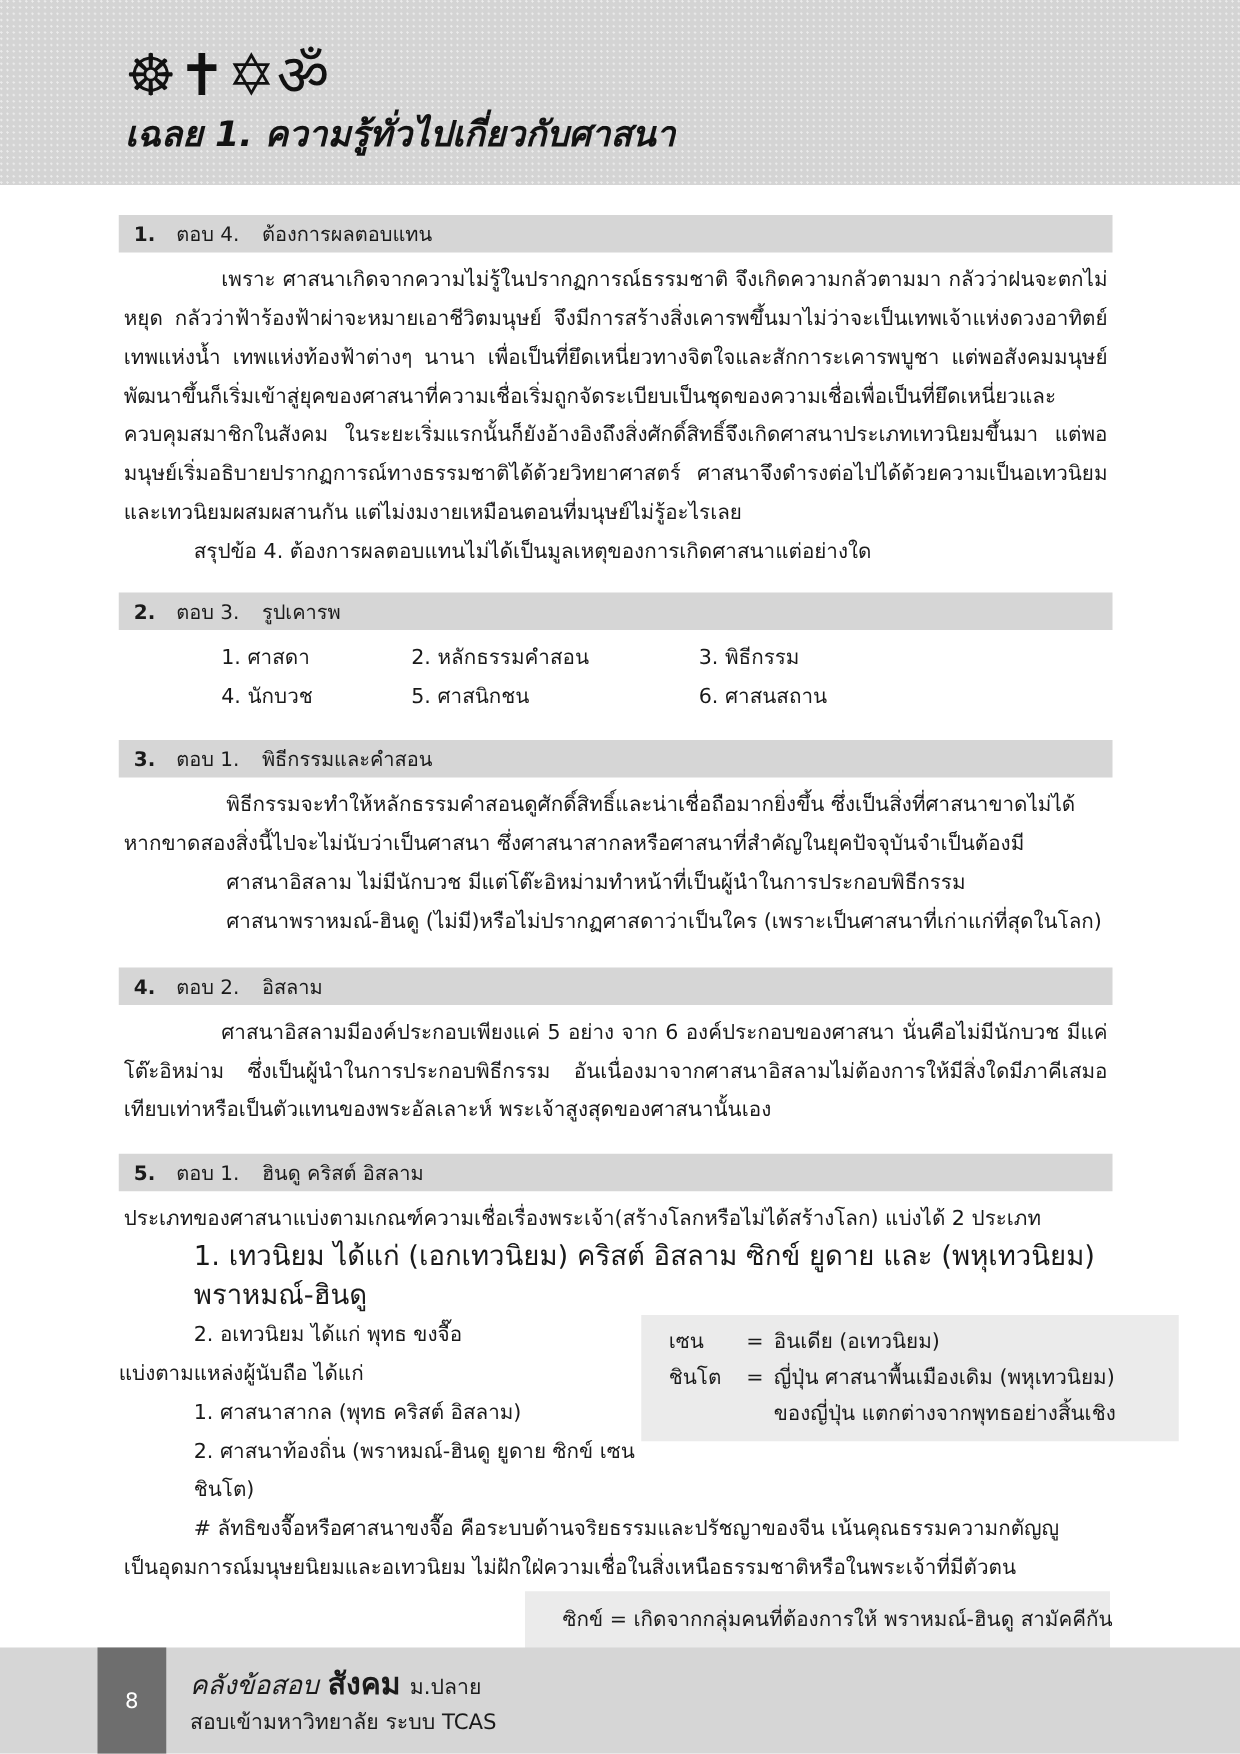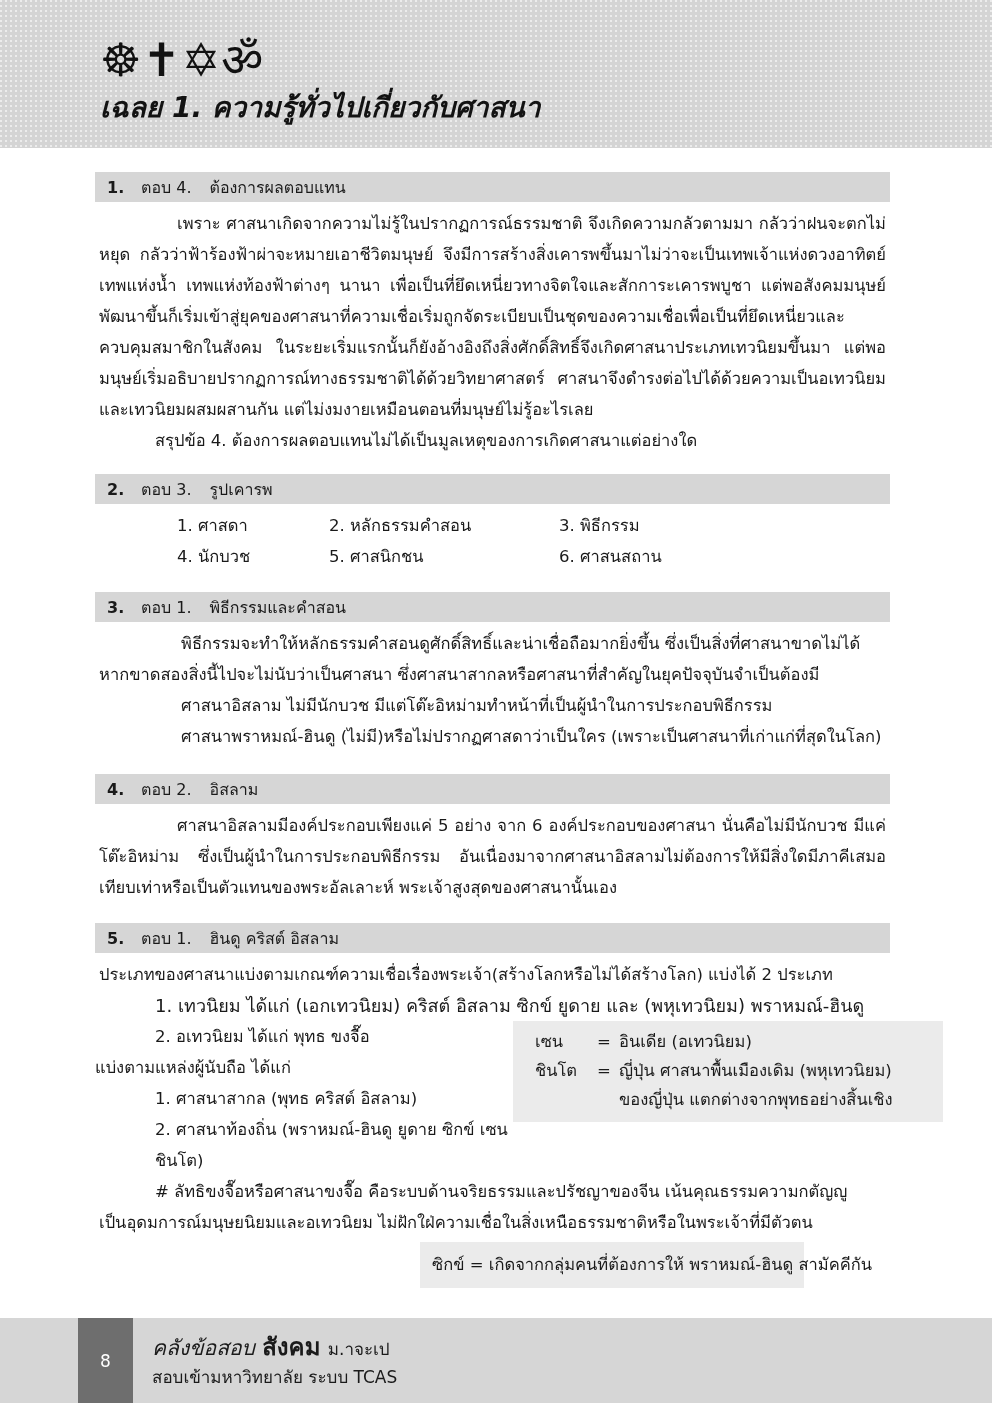--- a/index.html
+++ b/index.html
@@ -120,21 +120,21 @@
   .line-indent-1 { padding-left: 82px; }
   .line-plain { padding-left: 0; }
 
   
   .s5-lead {
     font-size: 16.5px;
     line-height: 31px;
     padding-left: 4px;
   }
   .s5-sub {
-    font-size: 18px;
+    font-size: 22px;
     line-height: 31px;
     padding-left: 60px;
   }
   .s5-flex {
     display: flex;
     align-items: flex-start;
   }
   .s5-left {
     width: 418px;
     flex: none;
@@ -164,26 +164,26 @@
 
   .hash-block {
     font-size: 16.5px;
     line-height: 31px;
     padding-left: 4px;
   }
   .hash-block .h1 { padding-left: 56px; }
 
   .callout-bottom {
     background: #ebebeb;
-    width: 384px;
+    width: 468px;
     margin-left: 325px;
     margin-top: 4px;
     font-size: 16.5px;
     line-height: 29px;
-    padding: 8px 16px 9px 12px;
+    padding: 8px 16px 9px 30px;
     box-sizing: border-box;
     white-space: nowrap;
   }
 
   
   .footer-band {
     position: absolute;
     left: 0;
     top: 1318px;
     width: 992px;
@@ -337,17 +337,17 @@
   </div>
 
 </div>
 
 <div class="footer-band">
   <div class="page-box">8</div>
   <div class="footer-text">
     <div class="ft-line1">
       <span class="ft-light">คลังข้อสอบ</span>
       <span class="ft-big">สังคม</span>
-      <span class="ft-small">ม.าจะเป</span>
+      <span class="ft-small">ม.ปลาย</span>
     </div>
     <div class="ft-line2">สอบเข้ามหาวิทยาลัย ระบบ TCAS</div>
   </div>
 </div>
 
 </body></html>

